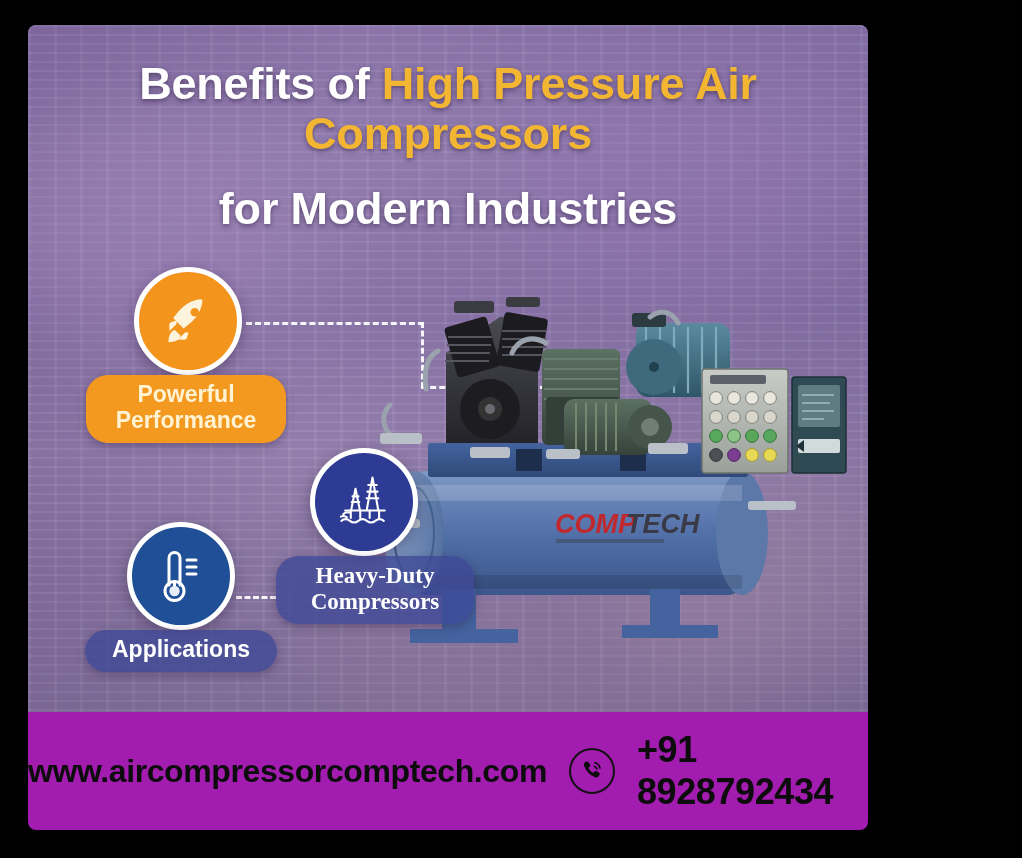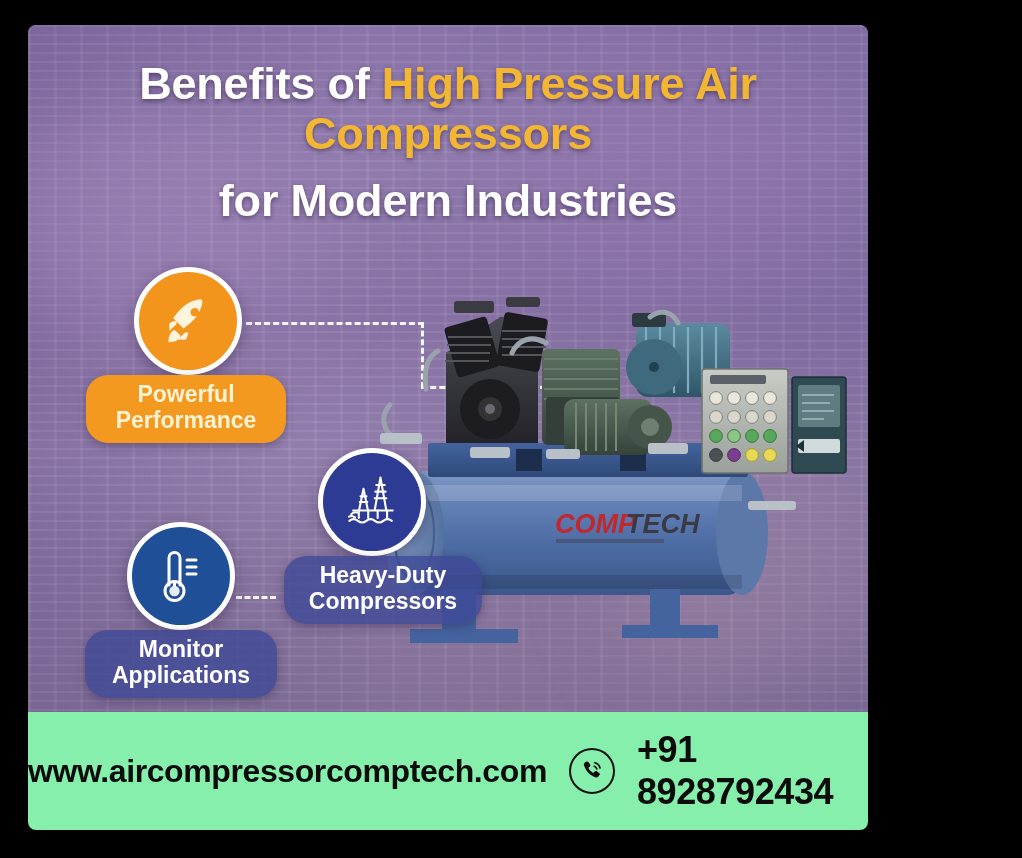--- a/index.html
+++ b/index.html
@@ -58,21 +58,21 @@
   .headline {
     position: relative; z-index: 5;
     text-align: center;
     padding-top: 34px;
     line-height: 1.12;
     text-shadow: 0 2px 5px rgba(40,25,60,.55);
   }
   .hl-line { font-size: 45px; font-weight: 700; letter-spacing: -.2px; }
   .hl-white { color: #ffffff; }
   .hl-gold  { color: #f2b632; }
-  .hl-line2 { margin-top: 16px; }
+  .hl-line2 { margin-top: 24px; }
 
   
   .conn { position: absolute; z-index: 3; pointer-events: none; }
   .conn-h {
     height: 0; border-top: 3px dashed rgba(255,255,255,.92);
   }
   .conn-v {
     width: 0; border-left: 3px dashed rgba(255,255,255,.92);
   }
   #conn-rocket-h1 { left: 218px; top: 297px; width: 178px; }
@@ -100,35 +100,35 @@
     font-size: 23px; font-weight: 700; line-height: 1.12;
     box-shadow: 0 3px 10px rgba(40,25,60,.35);
   }
   .pill-orange { background: #f3991f; color: #fff3d4; }
   .pill-blue   { background: rgba(62,72,150,.80); color: #ffffff; }
 
   #badge-powerful    { left: 58px;  top: 242px; }
   #badge-powerful .badge-circle { margin-left: 48px; }
   #badge-powerful .badge-pill   { width: 200px; }
 
-  #badge-heavy       { left: 288px; top: 423px; }
+  #badge-heavy       { left: 280px; top: 423px; font-family: Liberation Serif, serif; }
   #badge-heavy .badge-circle { margin-left: 2px; }
   #badge-heavy .badge-pill   { width: 198px; margin-left: -32px; }
 
   #badge-monitor     { left: 57px;  top: 497px; }
   #badge-monitor .badge-circle { margin-left: 42px; }
   #badge-monitor .badge-pill   { width: 192px; }
 
   
   .machine { position: absolute; right: 18px; top: 232px; width: 500px; height: 400px; z-index: 4; font-style: italic; }
 
   
   .footer {
     flex: 0 0 118px;
-    background: #86efac;
+    background: #a21caf;
     display: flex; align-items: center; justify-content: center;
     gap: 22px;
   }
   .site {
     font-size: 32px; font-weight: 700; color: #0c0c0c; letter-spacing: -.4px;
   }
   .phone-icon {
     width: 46px; height: 46px; border-radius: 50%;
     border: 2px solid #111;
     display: flex; align-items: center; justify-content: center;
@@ -208,21 +208,20 @@
             <g stroke="#ffffff" stroke-width="3" fill="none" stroke-linecap="round">
               <path d="M30 41V14a5.5 5.5 0 1 1 11 0v27" transform="translate(-12,0)"></path>
               <circle cx="23.5" cy="47" r="9.5"></circle>
               <path d="M23.5 37.5v4"></path>
               <path d="M36 16h9 M36 23h9 M36 30h9"></path>
             </g>
             <circle cx="23.5" cy="47" r="5.2" fill="#e8eef7"></circle>
           </svg>
         </div>
         <div class="badge-pill pill-blue">
-          <div>Monitor</div>
           <div>Applications</div>
         </div>
       </div>
 
       <div class="machine">
         <svg width="500" height="400" viewBox="0 0 500 400">
           <defs>
             <linearGradient id="tankG" x1="0" y1="0" x2="0" y2="1">
               <stop offset="0%" stop-color="#7f99c4"></stop>
               <stop offset="22%" stop-color="#6784b7"></stop>

